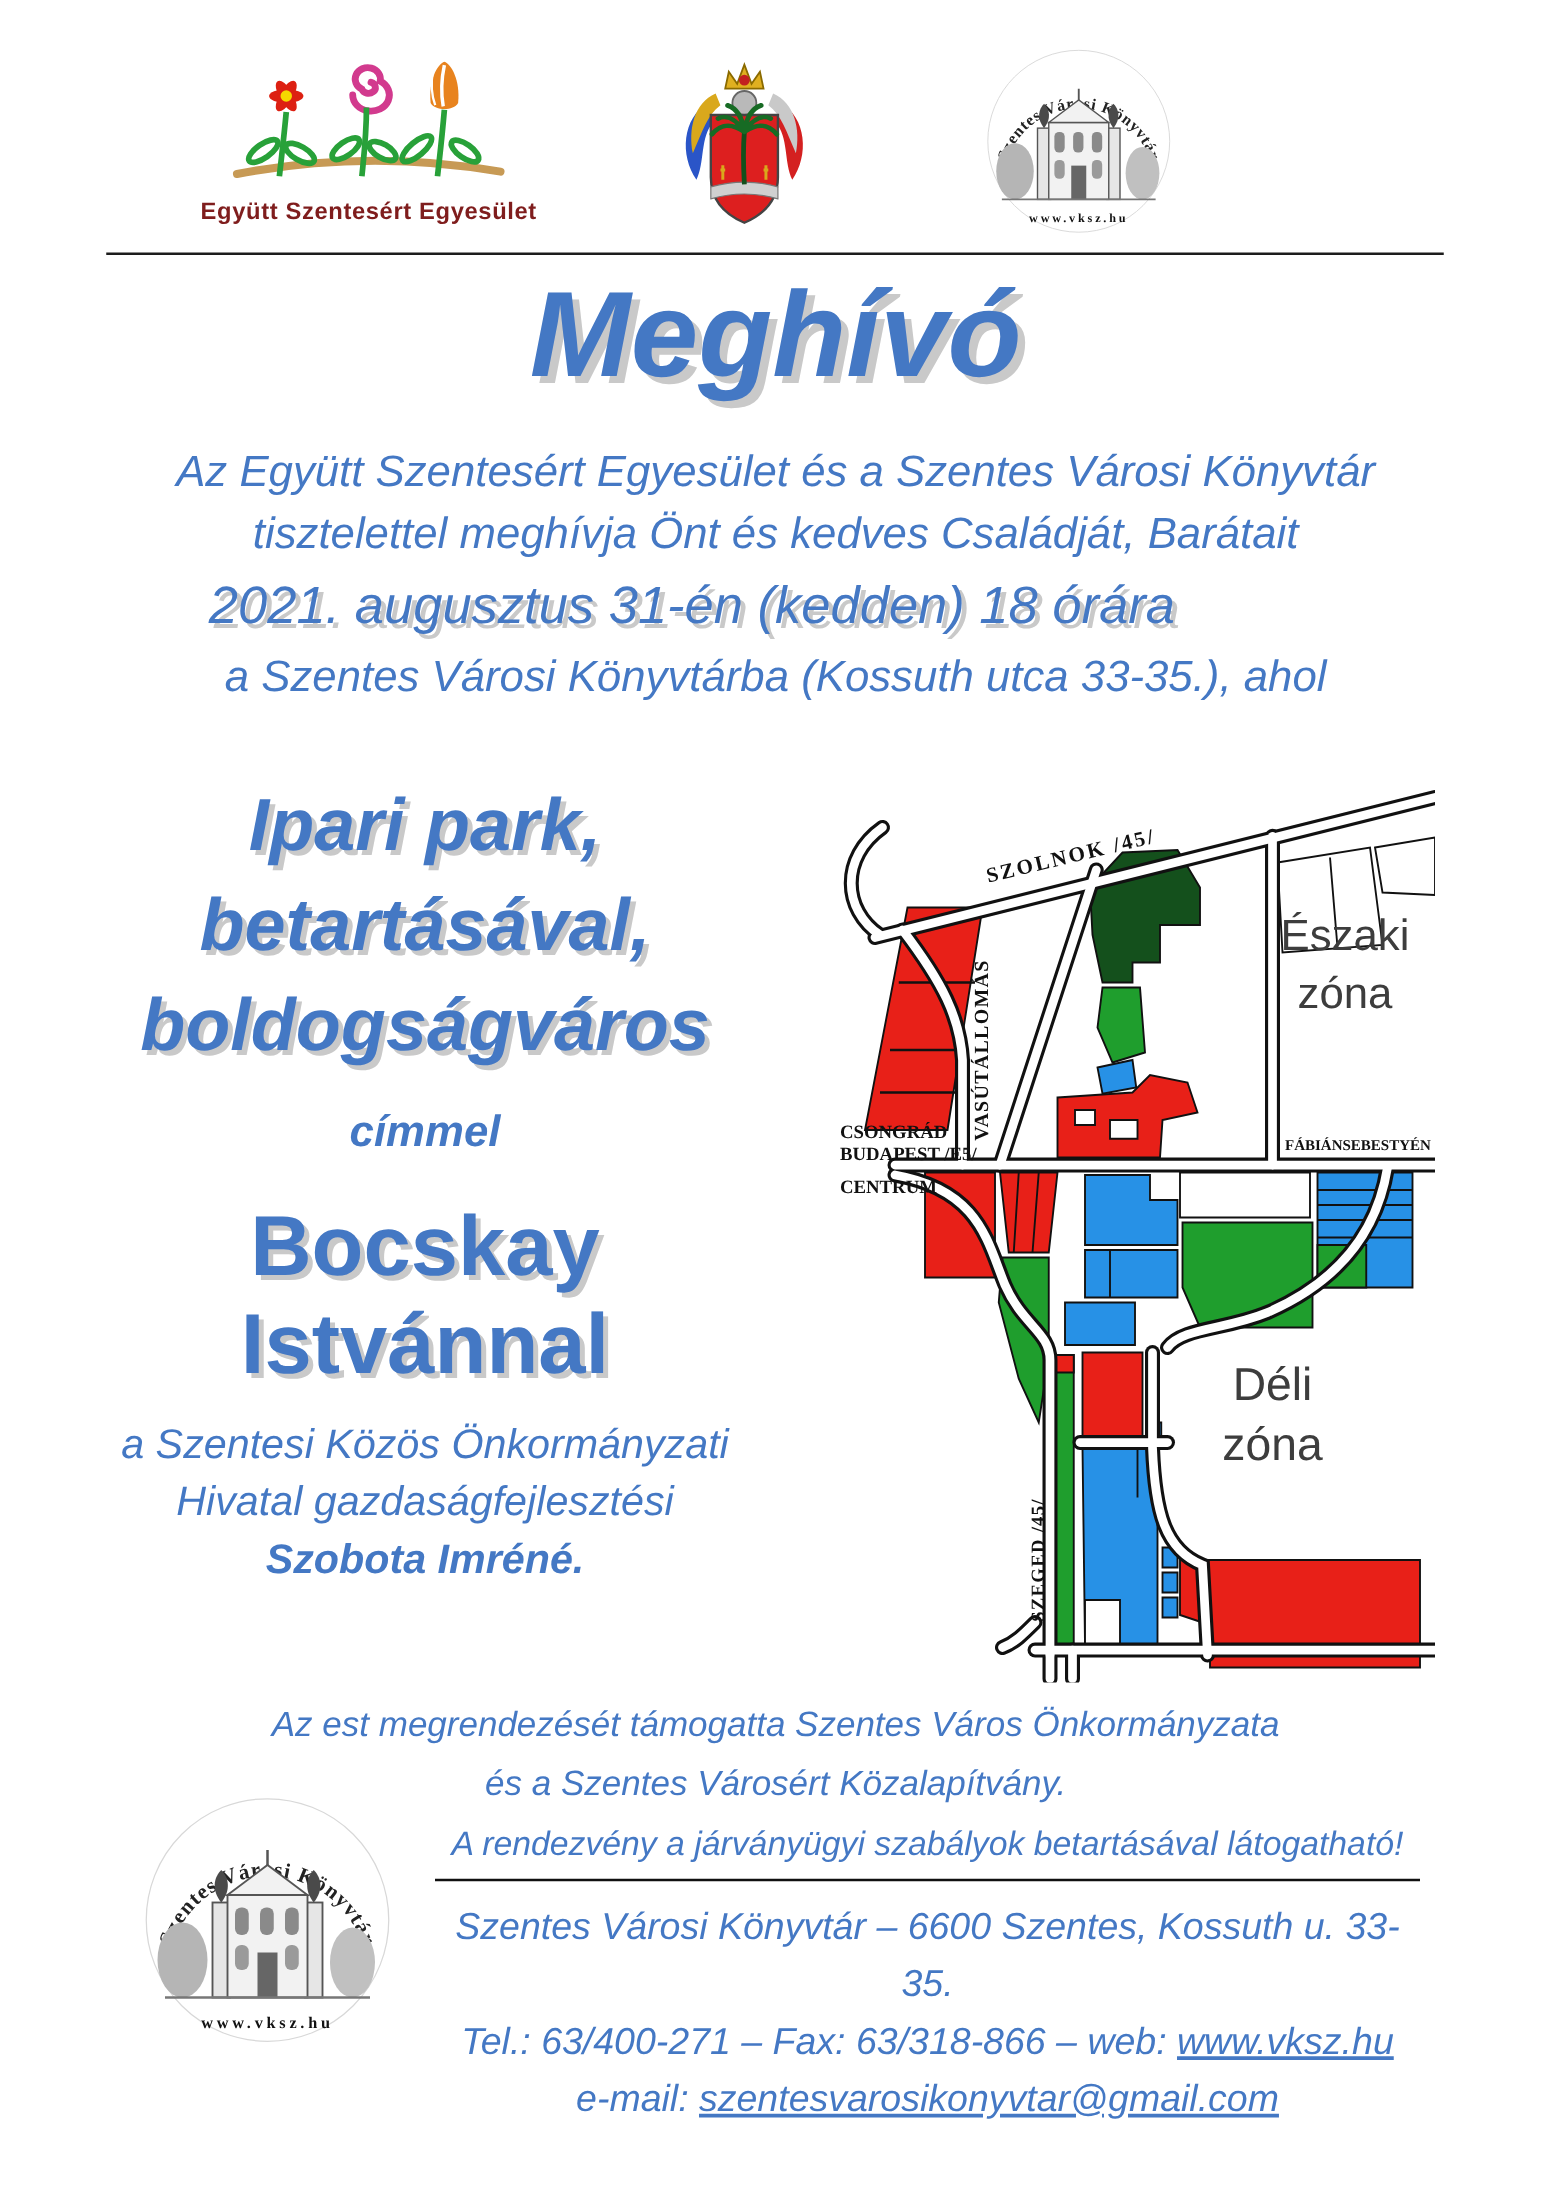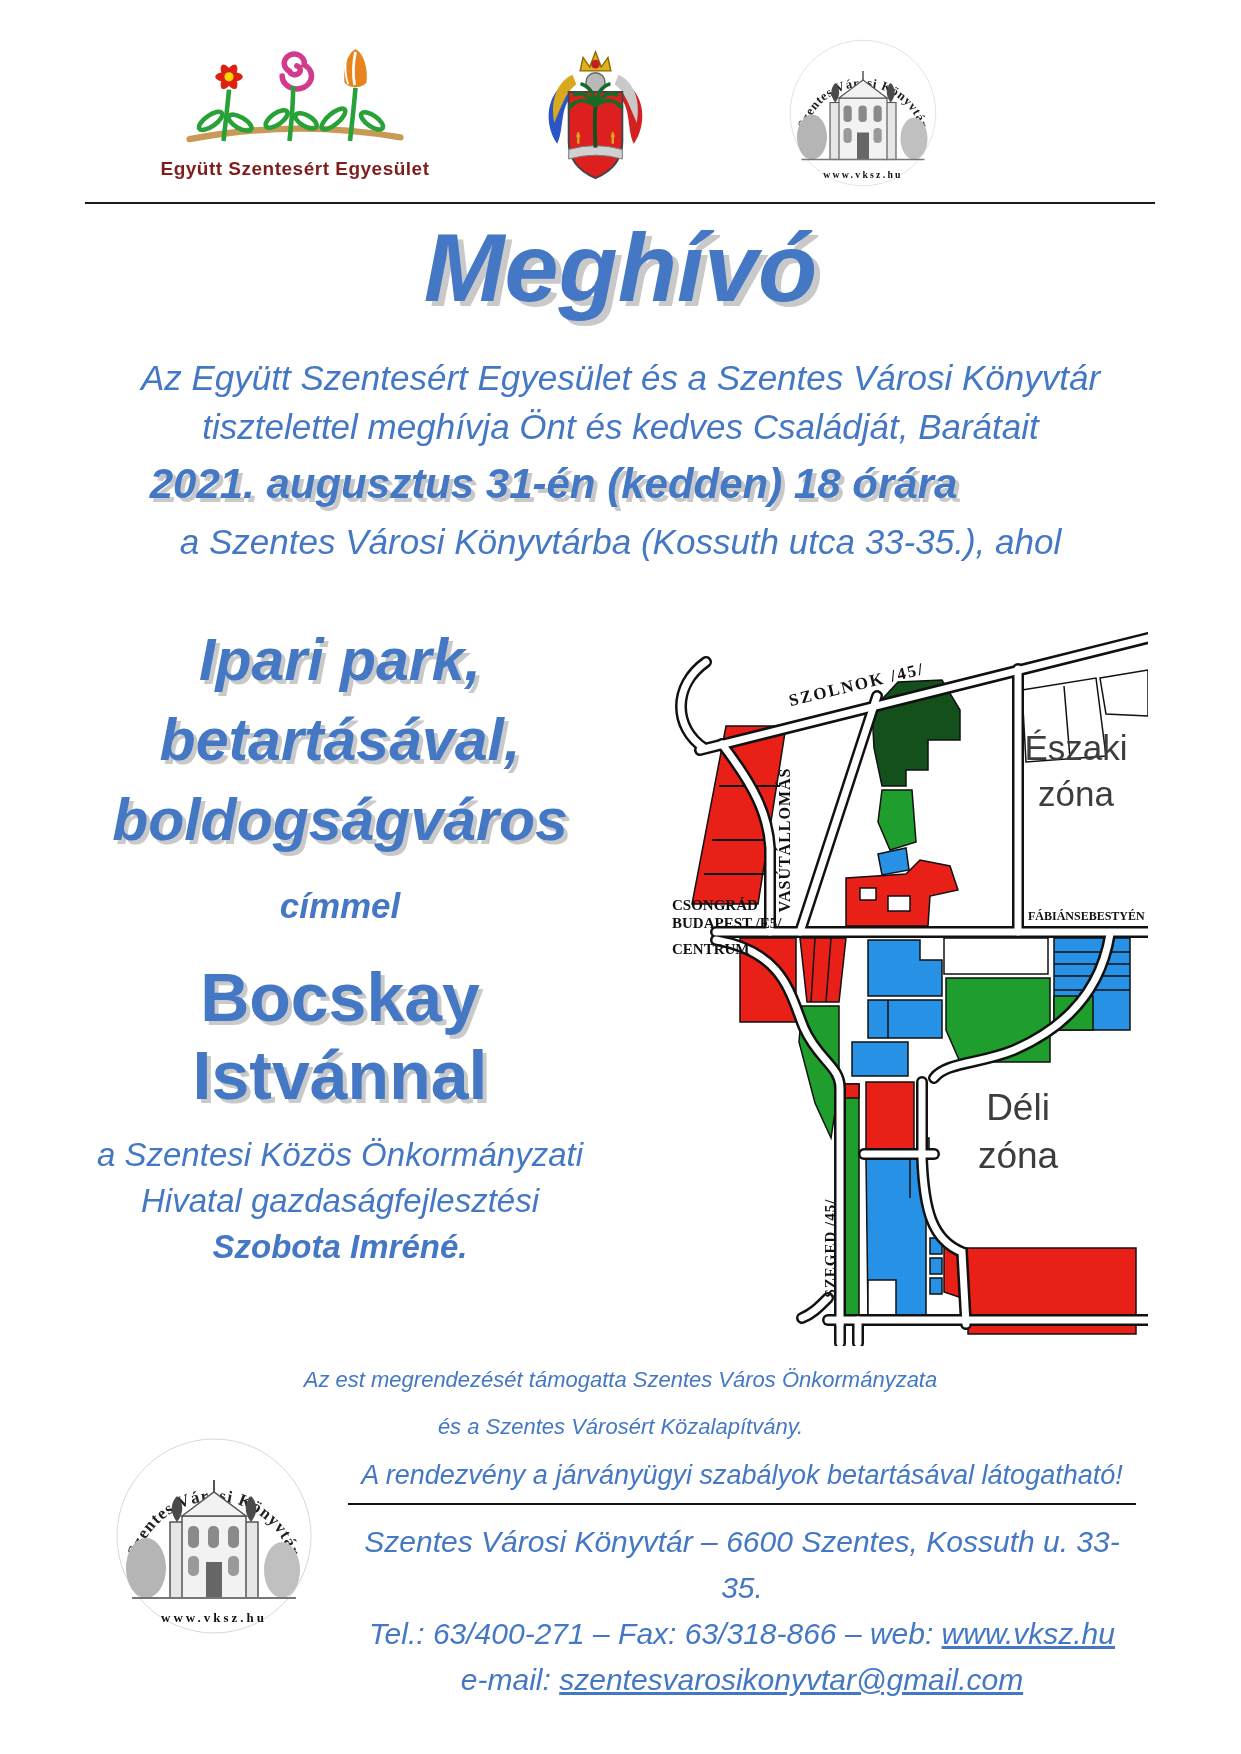--- a/index.html
+++ b/index.html
@@ -5,27 +5,27 @@
   html,body{margin:0;padding:0;}
   .page{position:relative;width:1241px;height:1754px;background:#ffffff;overflow:hidden;
         font-family:"Liberation Sans",sans-serif;color:#4478c4;}
   .abs{position:absolute;}
   .center{text-align:center;}
   .b{font-weight:bold;}
   .sh{text-shadow:4px 4px 0 #c9c9c9;}
   .sh-big{text-shadow:6px 5px 0 #c9c9c9;}
   .title{left:0;top:212px;width:1241px;font-size:97px;font-weight:bold;font-style:italic;}
   .intro-line{left:0;width:1241px;font-size:35px;font-style:italic;}
-  .date-line{left:0;top:460px;width:1107px;font-size:42px;font-weight:bold;font-style:italic;text-align:center;}
+  .date-line{left:0;top:460px;width:1107px;font-size:42px;font-weight:normal;font-style:italic;text-align:center;}
   .left-col{left:50px;top:620px;width:580px;text-align:center;}
   .headline{font-size:59px;line-height:80px;font-weight:bold;font-style:italic;}
   .cimmel{font-size:35px;font-weight:bold;font-style:italic;margin-top:26px;}
   .guest{font-size:68px;font-weight:bold;margin-top:32px;}
   .desc{font-size:33px;line-height:46px;font-style:italic;margin-top:18px;}
-  .support{left:0;top:1356px;width:1241px;font-size:22px;line-height:47px;font-style:italic;}
+  .support{left:0;top:1356px;width:1241px;font-size:28px;line-height:47px;font-style:italic;}
   .hr-top{left:85px;top:202px;width:1070px;height:2px;background:#1c1c1c;}
   .logo-egyutt{left:150px;top:42px;width:290px;text-align:center;}
   .logo-egyutt-label{font-size:19px;font-weight:bold;color:#7f1d1d;letter-spacing:0.5px;margin-top:2px;}
   .footer-right{left:348px;top:1460px;width:788px;text-align:center;font-style:italic;}
   .covid{font-size:27px;}
   .f-div{height:2px;background:#111;margin:12px 0 14px 0;}
   .f-line{font-size:30px;line-height:46px;}
   .f-link{text-decoration:underline;cursor:pointer;}
   svg text{user-select:none;}
 </style>

